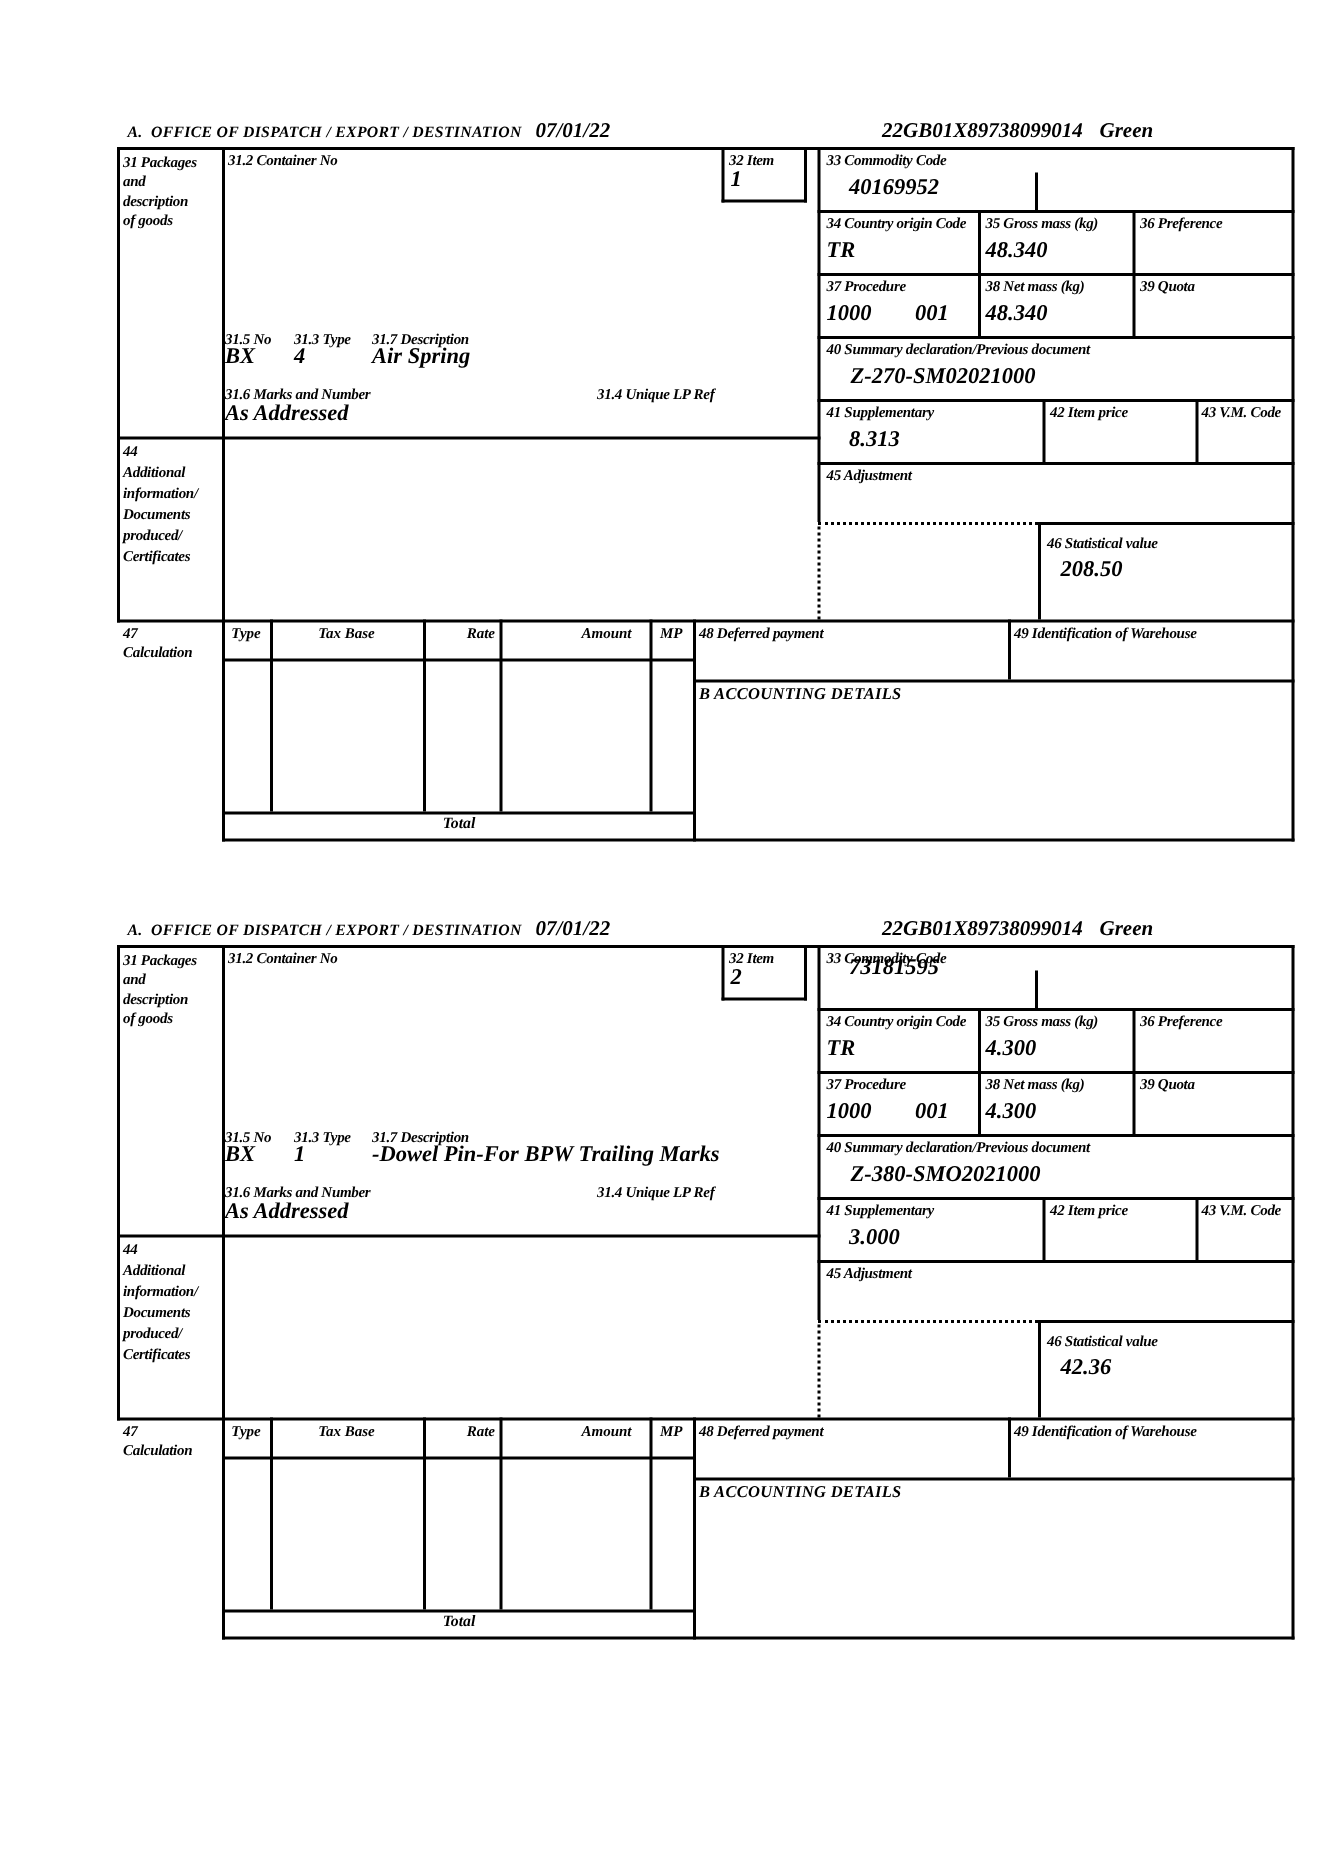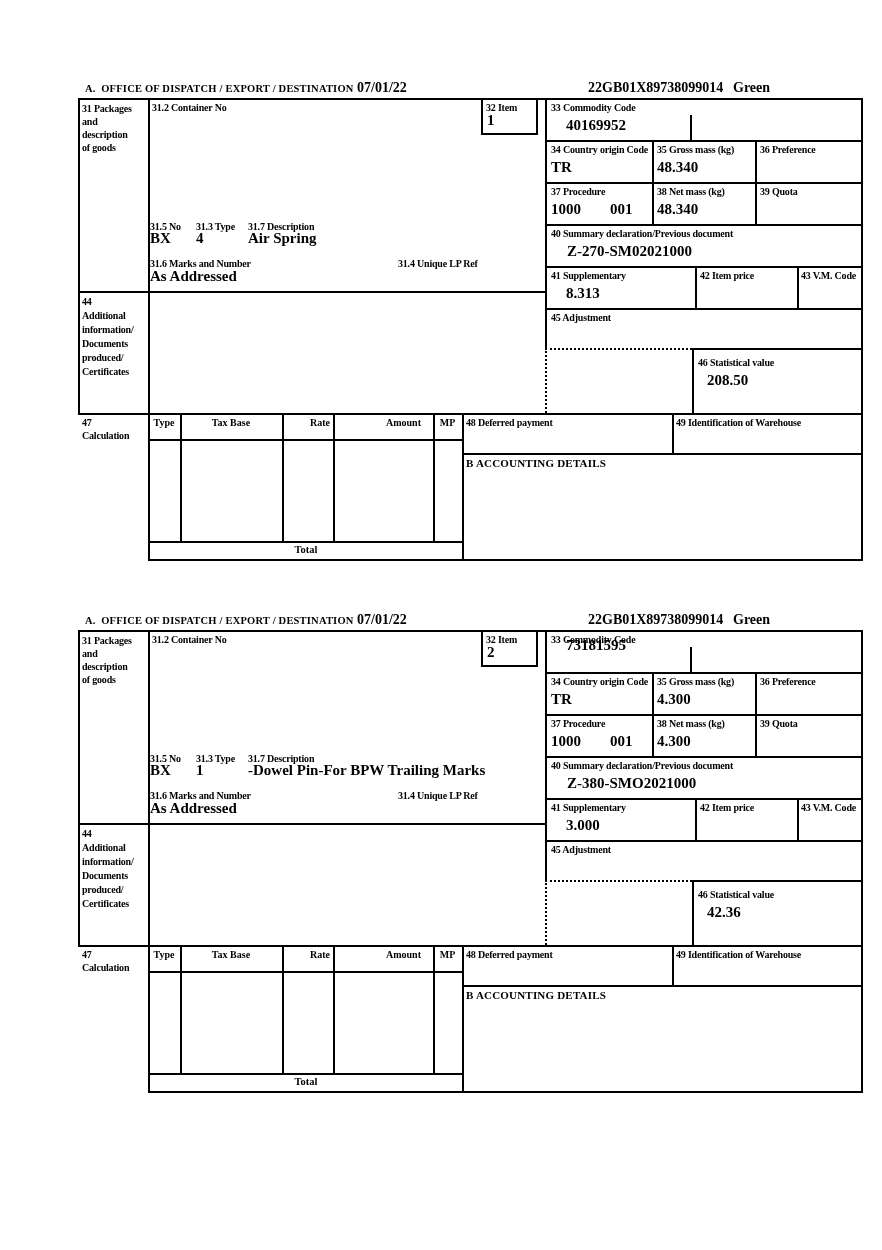--- a/index.html
+++ b/index.html
@@ -1,20 +1,20 @@
 <!DOCTYPE html>
 <html><head>
 <meta charset="utf-8">
 <style>
   html,body { margin:0; padding:0; }
   body {
     width:882px; height:1250px; background:#ffffff; position:relative;
     font-family:"Liberation Serif", serif; color:#000; overflow:hidden;
   }
-  .section { position:absolute; left:0; width:882px; height:532px; }
+  .section { position:absolute; left:0; width:882px; height:532px;font-style:italic; }
   .hl { position:absolute; height:2px; background:#000; }
   .vl { position:absolute; width:2px; background:#000; }
   .hl.dot { background:none; border-top:2px dotted #000; height:0; }
   .vl.dot { background:none; border-left:2px dotted #000; width:0; }
   .lbl {
     position:absolute; font-weight:bold; font-size:10px; line-height:13px;
     white-space:pre-line; letter-spacing:-0.2px;
   }
   .lbl.tall { line-height:14px; }
   .val { position:absolute; font-weight:bold; font-size:15px; white-space:pre; }

